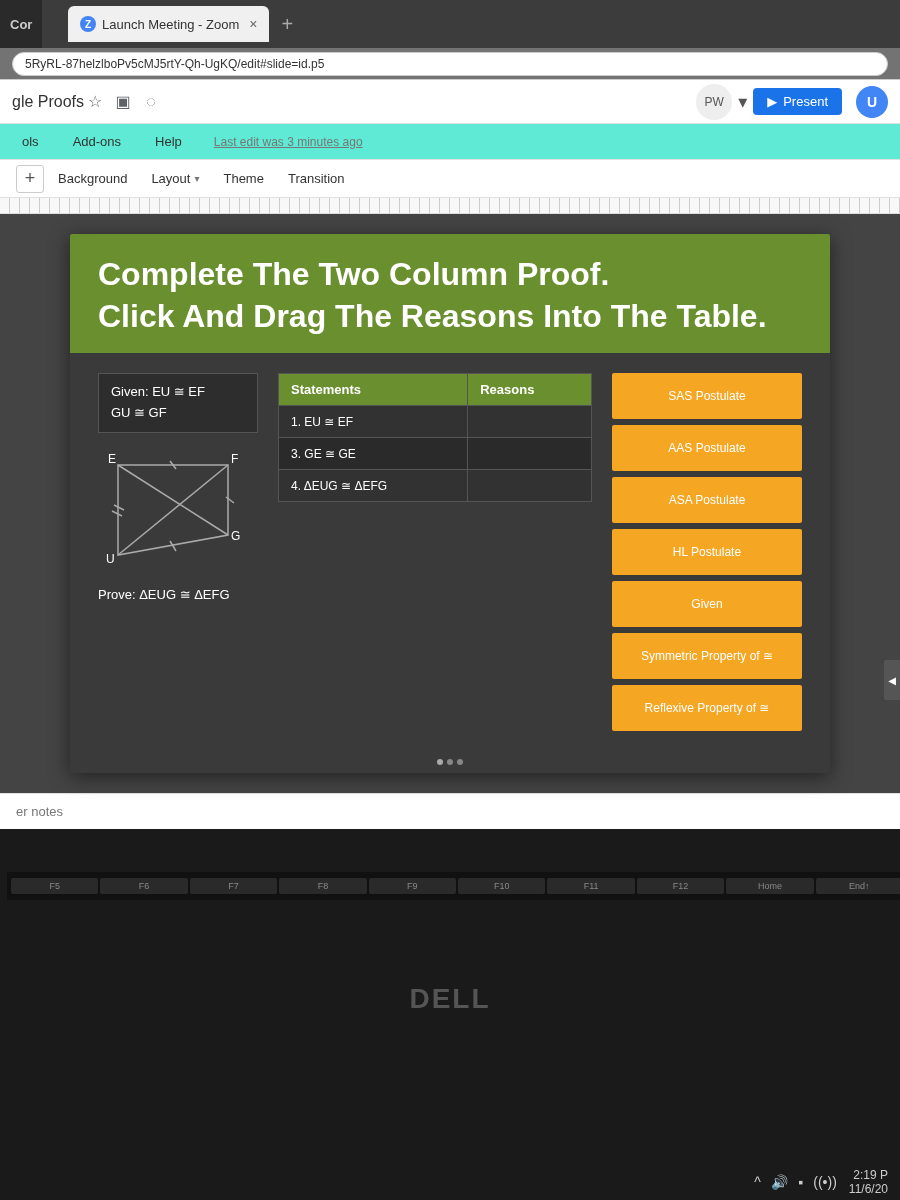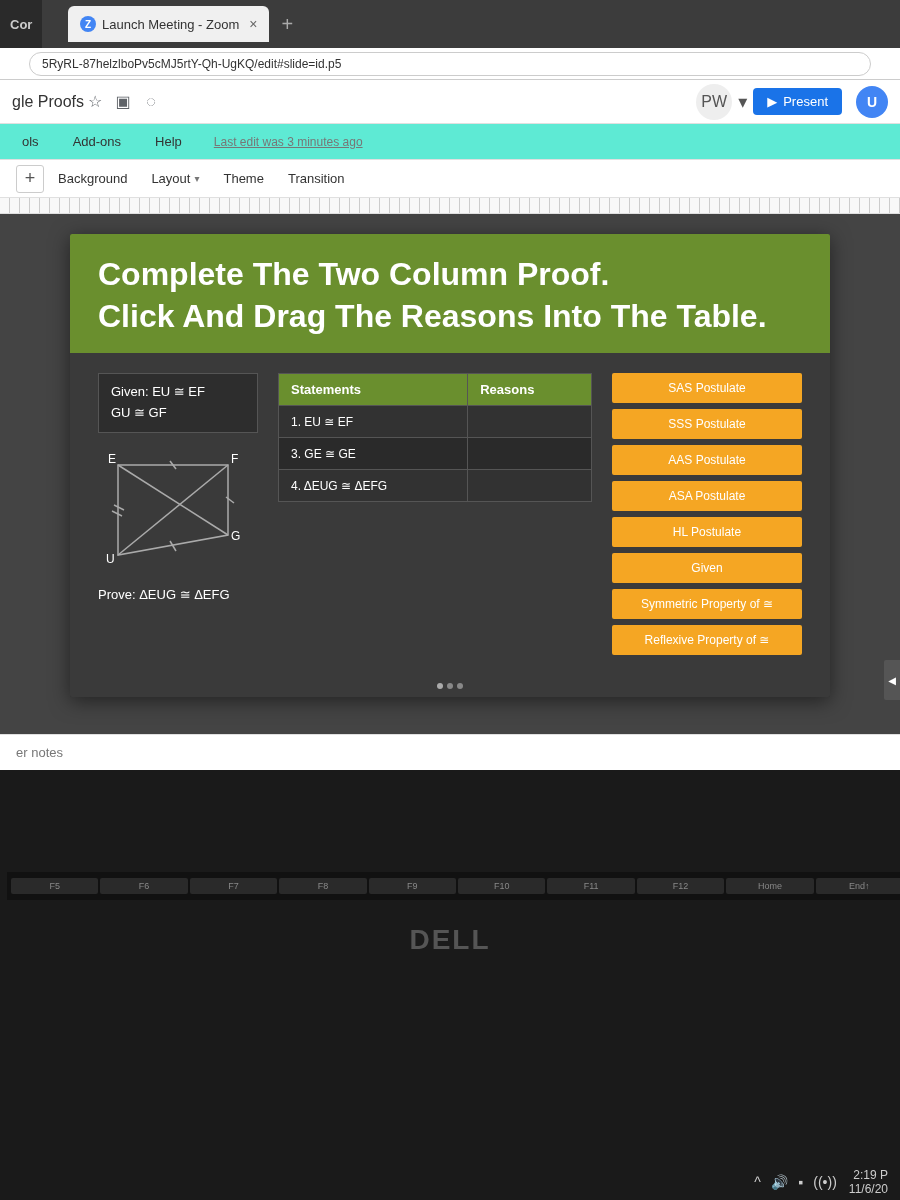--- a/index.html
+++ b/index.html
@@ -71,26 +71,26 @@
       font-size: 13px;
       padding: 6px 10px;
       height: 48px;
       display: flex;
       align-items: center;
       font-weight: bold;
     }
 
     
     .address-bar-row {
-      background: #ffffff;
+      background: #737373;
       width: 100%;
       height: 32px;
       display: flex;
       align-items: center;
-      padding: 0 29px;
+      padding: 0 12px;
       border-bottom: 1px solid #ccc;
     }
     .address-bar {
       flex: 1;
       background: white;
       border: 1px solid #ccc;
       border-radius: 12px;
       padding: 2px 12px;
       font-size: 12px;
       color: #333;
@@ -355,21 +355,21 @@
     .right-panel {
       width: 190px;
       display: flex;
       flex-direction: column;
       gap: 6px;
     }
     .reason-btn {
       background: #f5a623;
       color: white;
       border: none;
-      padding: 8px 10px;
+      padding: 16px 10px;
       font-size: 12px;
       text-align: center;
       cursor: pointer;
       border-radius: 2px;
       font-weight: 500;
     }
 
     
     .slide-dots {
       background: #3a3a3a;
@@ -512,21 +512,21 @@
   <div class="app-toolbar">
     <span style="font-size:16px; font-weight:500; color:#333;">gle Proofs</span>
     <div class="toolbar-icon-group">
       <div class="toolbar-icon">☆</div>
       <div class="toolbar-icon">▣</div>
       <div class="toolbar-icon">◌</div>
     </div>
     <div style="display:flex; align-items:center; gap:6px; margin-left: auto;">
 
       <div style="width:36px; height:36px; background:#eee; border-radius:50%; display:flex; align-items:center; justify-content:center;">
-        <span style="font-size:16px; color:#555;">PW</span>
+        <span style="font-size:12px; color:#555;">PW</span>
       </div>
       <span style="font-size:18px; color:#555;">▾</span>
       <button class="present-btn">
         <span>▶</span>
         <span>Present</span>
       </button>
       <div class="user-avatar">U</div>
     </div>
   </div>
 
@@ -624,21 +624,20 @@
               <tr>
                 <td>4. ΔEUG ≅ ΔEFG</td>
                 <td></td>
               </tr>
             </tbody>
           </table>
         </div>
 
         <div class="right-panel">
           <button class="reason-btn">SAS Postulate</button>
-          <button class="reason-btn">SSS Postulate</button>
           <button class="reason-btn">AAS Postulate</button>
           <button class="reason-btn">ASA Postulate</button>
           <button class="reason-btn">HL Postulate</button>
           <button class="reason-btn">Given</button>
           <button class="reason-btn">Symmetric Property of ≅</button>
           <button class="reason-btn">Reflexive Property of ≅</button>
         </div>
 
       </div>
 

